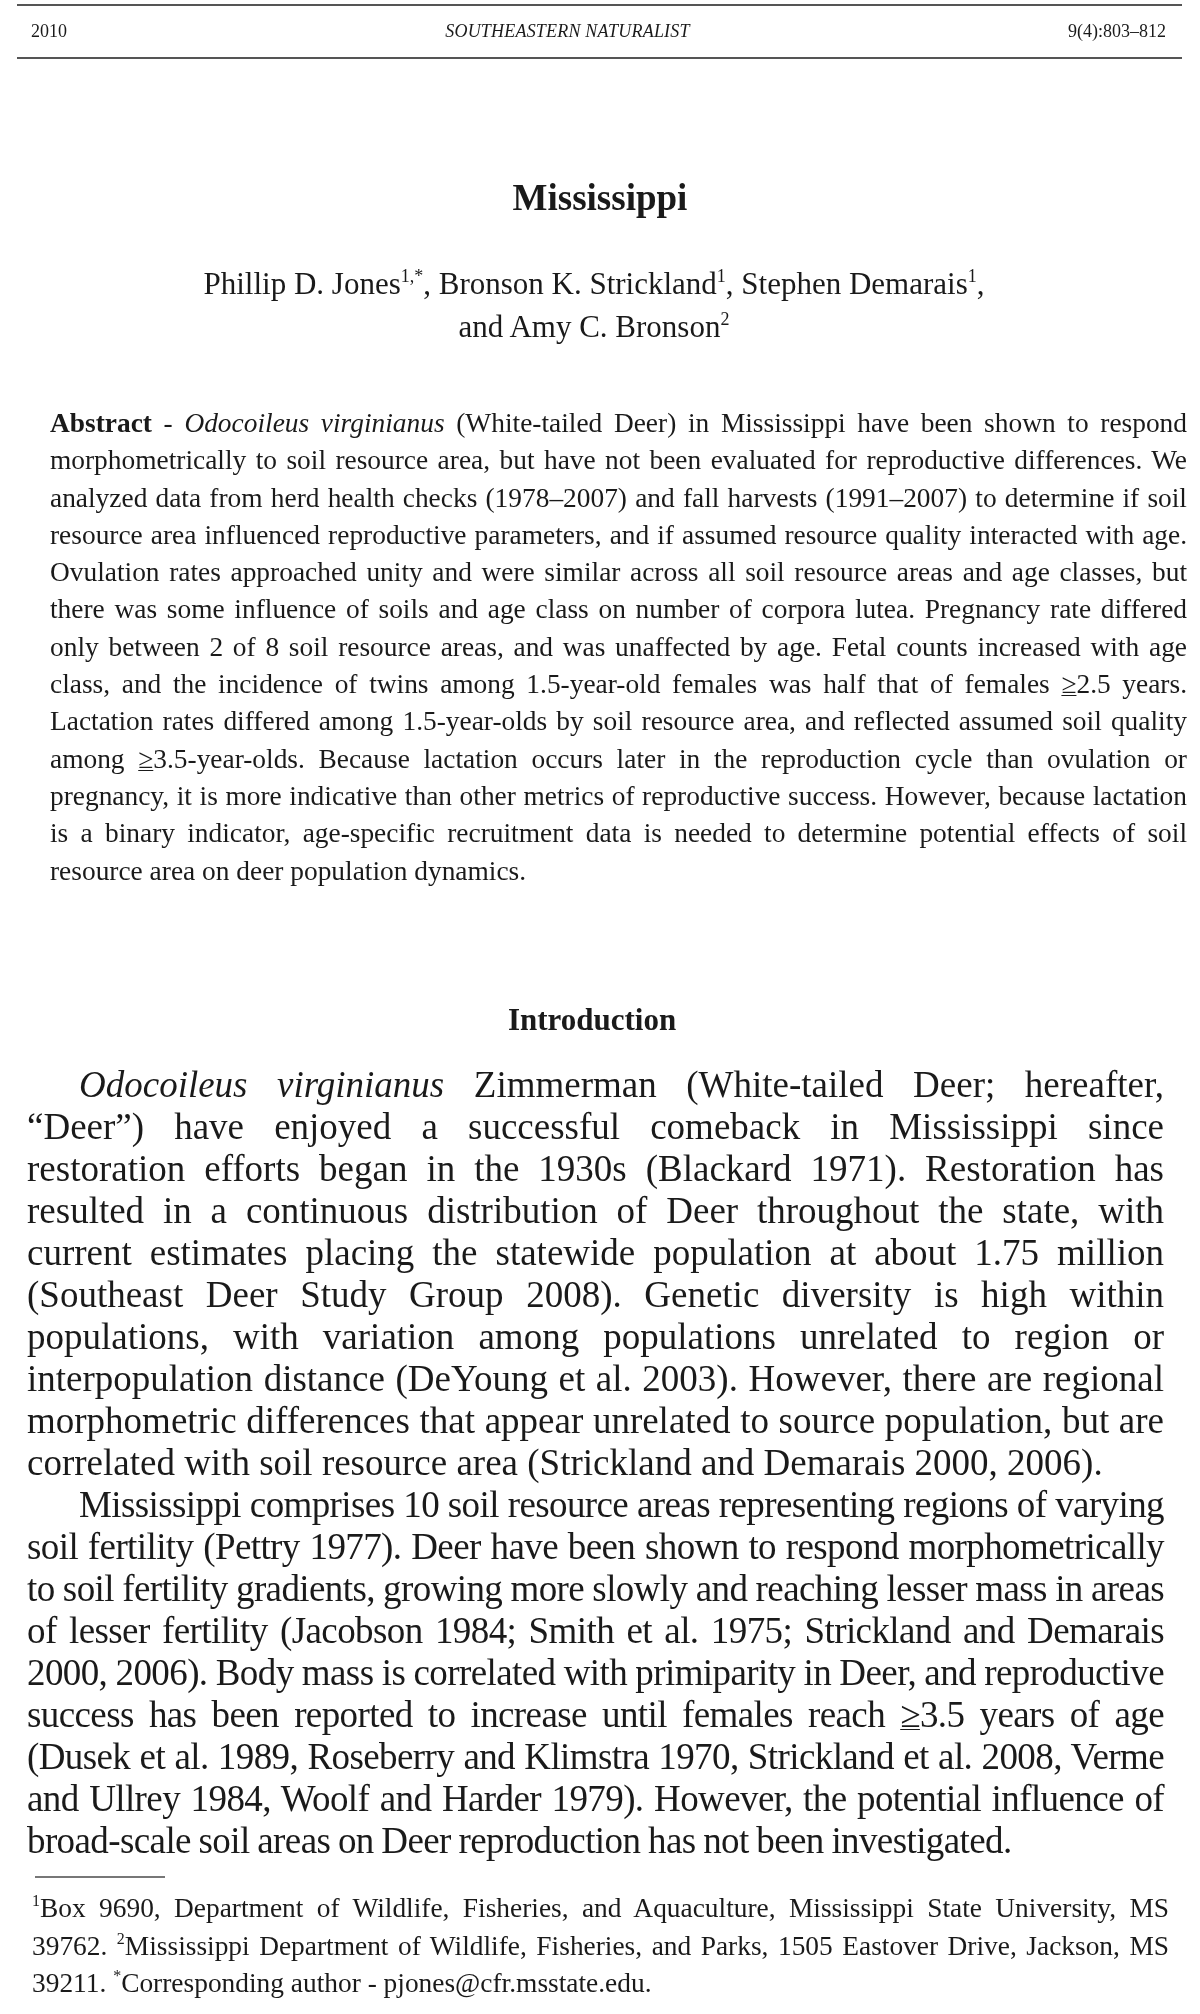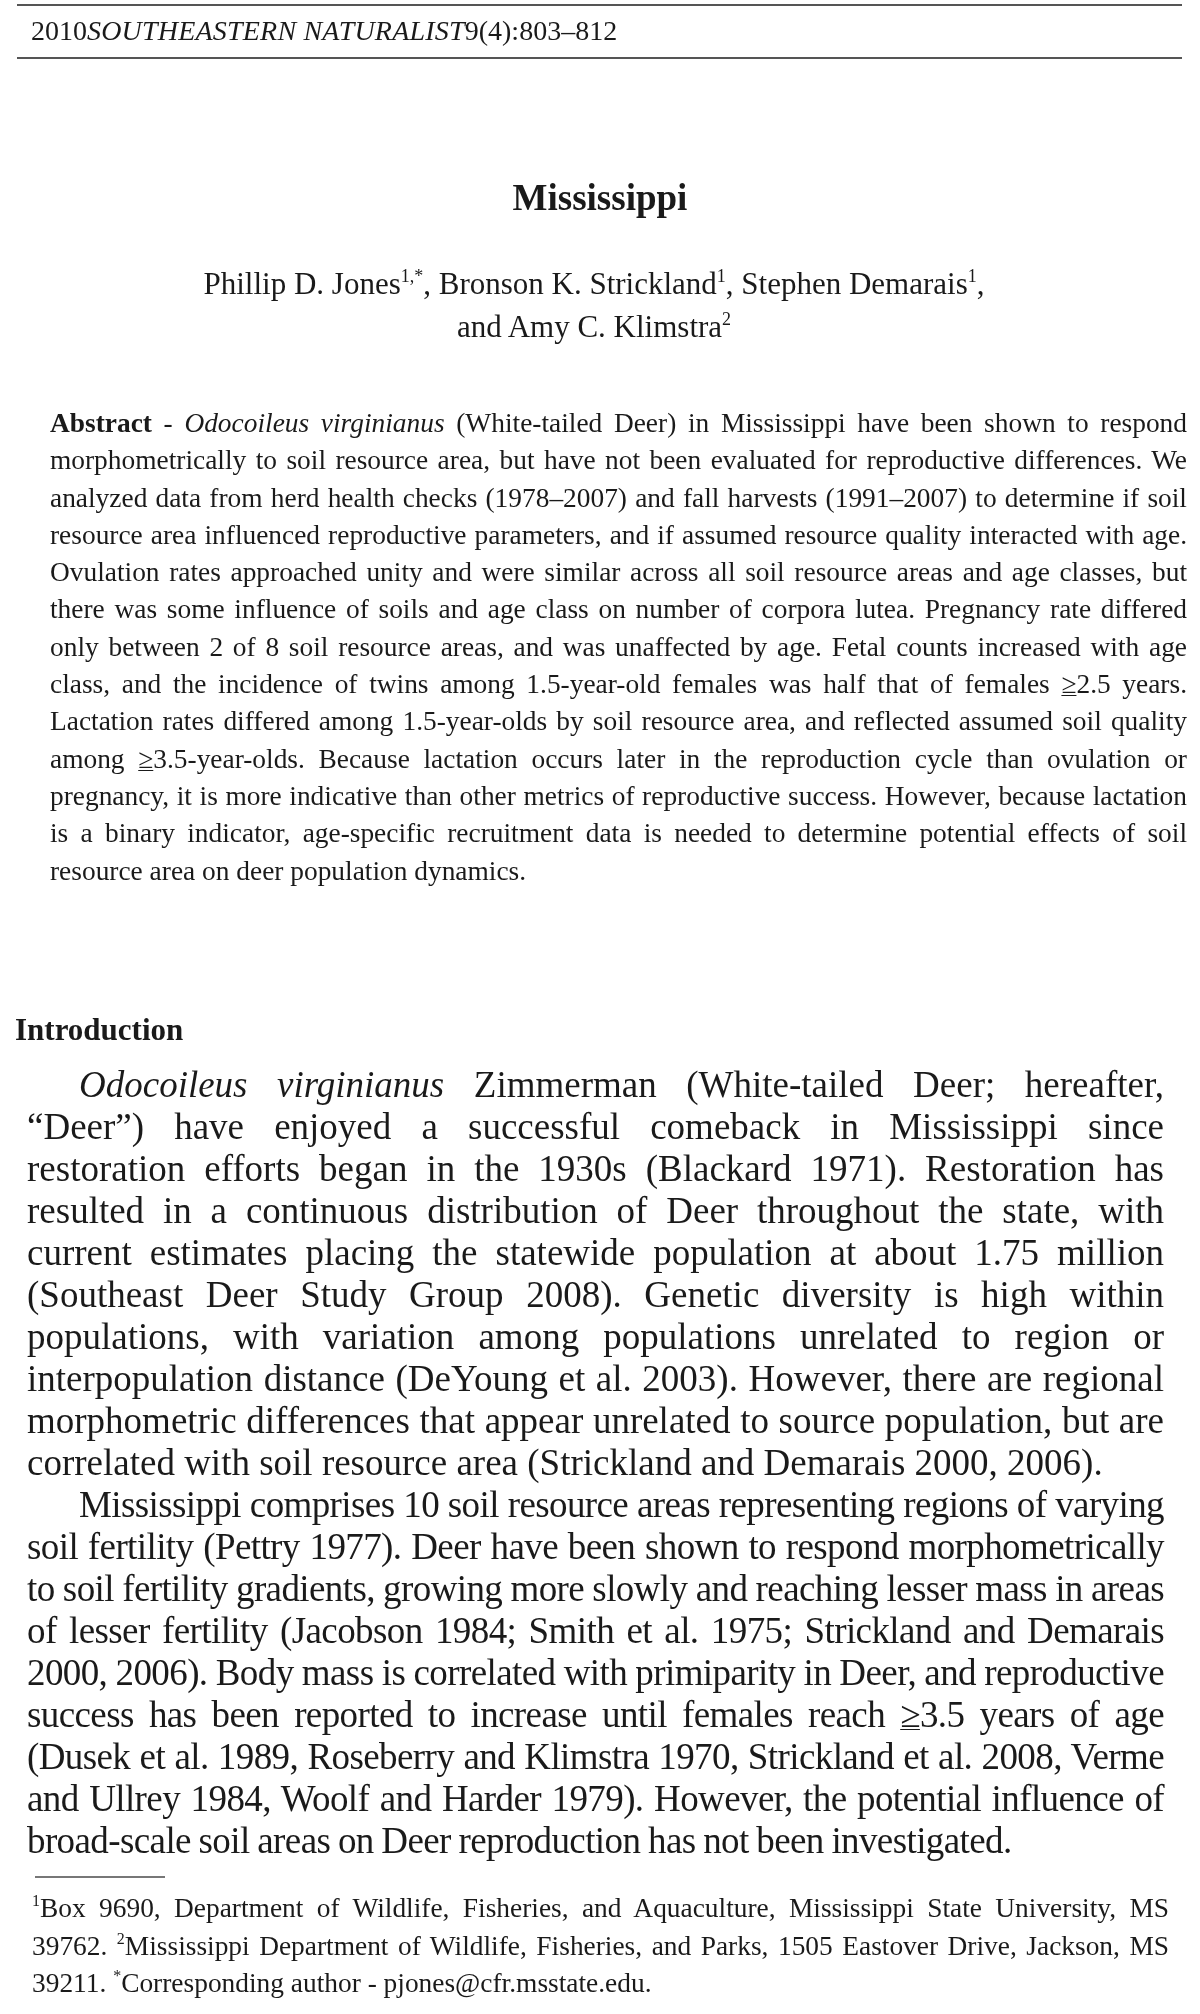--- a/index.html
+++ b/index.html
@@ -5,42 +5,42 @@
   html, body { margin: 0; padding: 0; background: #ffffff; }
   body {
     width: 1200px; height: 2014px; position: relative; overflow: hidden;
     font-family: "Liberation Serif", "DejaVu Serif", serif; color: #1a1a1a;
   }
   .rule { position: absolute; left: 17px; width: 1165px; height: 2px; background: #555; }
   .rule.top { top: 4px; }
   .rule.bottom { top: 57px; }
   .running-head {
     position: absolute; top: 13px; left: 31px; right: 34px; height: 36px;
-    display: flex; align-items: center;
-    font-size: 28px;
+    display: flex; justify-content: space-between; align-items: center;
+    font-size: 18px;
   }
   .running-head .journal { font-style: italic; letter-spacing: 0.2px; }
   .title {
     position: absolute; top: 118px; left: 60px; right: 60px; text-align: center;
     font-weight: bold; font-size: 37px; line-height: 53px; margin: 0;
   }
   .authors {
     position: absolute; top: 262px; left: 60px; right: 72px; text-align: center;
     font-size: 31px; line-height: 43px;
   }
   .authors sup { font-size: 18px; vertical-align: 12px; line-height: 0; }
   .abstract {
     position: absolute; top: 387px; left: 32px; width: 1137px;
     font-size: 27.4px; line-height: 37.3px; text-align: justify; margin: 18px;
   }
   .abstract .label { font-weight: bold; }
   .abstract i { font-style: italic; }
   .section-heading {
-    position: absolute; top: 995px; left: 0; right: 16px; text-align: left;
-    font-weight: bold; font-size: 31px; line-height: 40px; margin: 15px;
+    position: absolute; top: 995px; left: 0; right: 16px; text-align: center;
+    font-weight: bold; font-size: 31px; line-height: 40px; margin: 5px;
   }
   .body-text {
     position: absolute; top: 1064px; left: 27px; width: 1137px;
     font-size: 37px; line-height: 42px;
   }
   .body-text p { margin: 0; text-indent: 52px; text-align: justify; }
   .body-text p.tight { letter-spacing: -0.6px; word-spacing: -1px; }
   .fn-rule { position: absolute; top: 1876px; left: 35px; width: 130px; height: 2px; background: #777; }
   .footnotes {
     position: absolute; top: 1890px; left: 32px; width: 1137px;
@@ -60,21 +60,21 @@
 </div>
 <div class="rule bottom"></div>
 
 <h1 class="title">
   <br>
   <span>Mississippi</span>
 </h1>
 
 <div class="authors">
   <span>Phillip D. Jones</span><sup>1,*</sup><span>, </span><span>Bronson K. Strickland</span><sup>1</sup><span>, </span><span>Stephen Demarais</span><sup>1</sup><span>,</span><br>
-  <span>and Amy C. Klimstra</span><sup>2</sup>
+  <span>and Amy C. Bronson</span><sup>2</sup>
 </div>
 
 <p class="abstract"><span class="label">Abstract</span><span> - </span><i>Odocoileus virginianus</i><span> (White-tailed Deer) in Mississippi have been shown to respond morphometrically to soil resource area, but have not been evaluated for reproductive differences. We analyzed data from herd health checks (1978–2007) and fall harvests (1991–2007) to determine if soil resource area influenced reproductive parameters, and if assumed resource quality interacted with age. Ovulation rates approached unity and were similar across all soil resource areas and age classes, but there was some influence of soils and age class on number of corpora lutea. Pregnancy rate differed only between 2 of 8 soil resource areas, and was unaffected by age. Fetal counts increased with age class, and the incidence of twins among 1.5-year-old females was half that of females </span><span class="ge">≥</span><span>2.5 years. Lactation rates differed among 1.5-year-olds by soil resource area, and reflected assumed soil quality among </span><span class="ge">≥</span><span>3.5-year-olds. Because lactation occurs later in the reproduction cycle than ovulation or pregnancy, it is more indicative than other metrics of reproductive success. However, because lactation is a binary indicator, age-specific recruitment data is needed to determine potential effects of soil resource area on deer population dynamics.</span></p>
 
 <h2 class="section-heading">Introduction</h2>
 
 <div class="body-text">
   <p><i>Odocoileus virginianus</i><span> Zimmerman (White-tailed Deer; hereafter, “Deer”) have enjoyed a successful comeback in Mississippi since restoration efforts began in the 1930s (Blackard 1971). Restoration has resulted in a continuous distribution of Deer throughout the state, with current estimates placing the statewide population at about 1.75 million (Southeast Deer Study Group 2008). Genetic diversity is high within populations, with variation among populations unrelated to region or interpopulation distance (DeYoung et al. 2003). However, there are regional morphometric differences that appear unrelated to source population, but are correlated with soil resource area (Strickland and Demarais 2000, 2006).</span></p>
   <p class="tight"><span>Mississippi comprises 10 soil resource areas representing regions of varying soil fertility (Pettry 1977). Deer have been shown to respond morphometrically to soil fertility gradients, growing more slowly and reaching lesser mass in areas of lesser fertility (Jacobson 1984; Smith et al. 1975; Strickland and Demarais 2000, 2006). Body mass is correlated with primiparity in Deer, and reproductive success has been reported to increase until females reach </span><span class="ge">≥</span><span>3.5 years of age (Dusek et al. 1989, Roseberry and Klimstra 1970, Strickland et al. 2008, Verme and Ullrey 1984, Woolf and Harder 1979). However, the potential influence of broad-scale soil areas on Deer reproduction has not been investigated.</span></p>
 </div>

